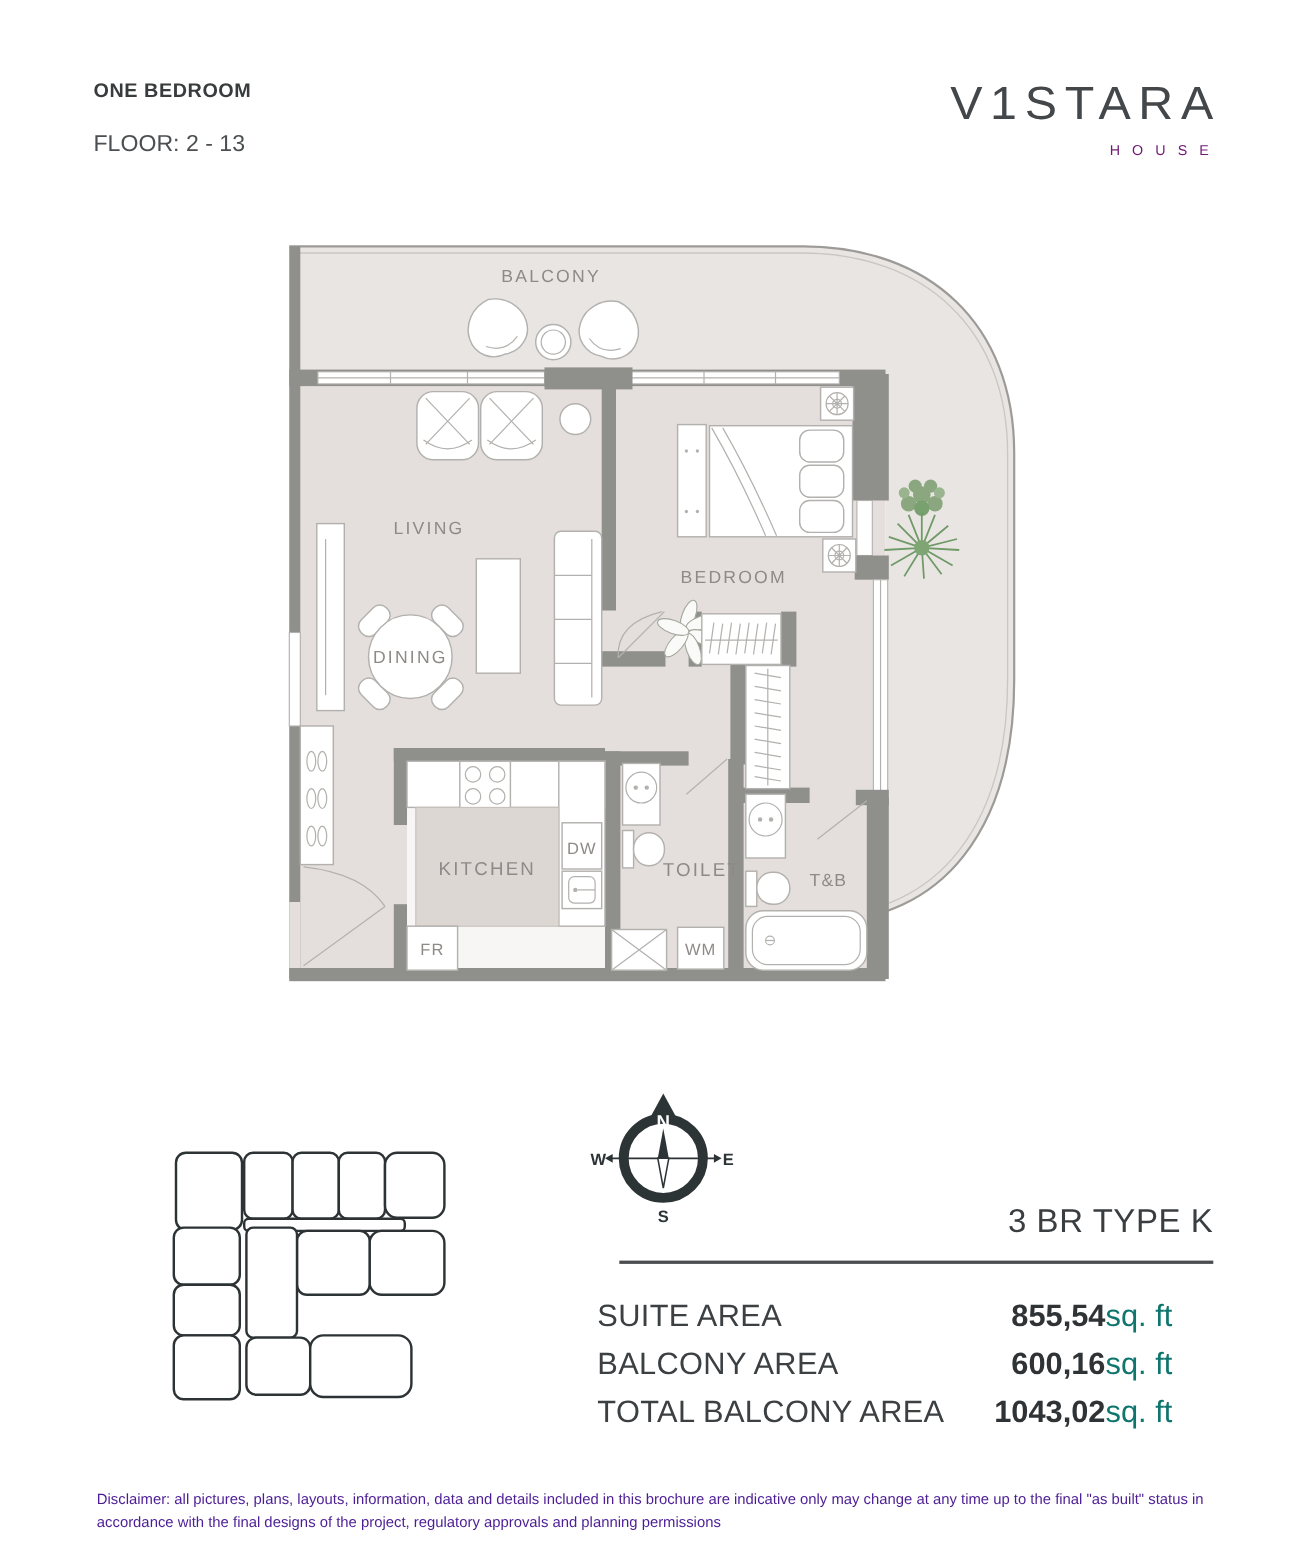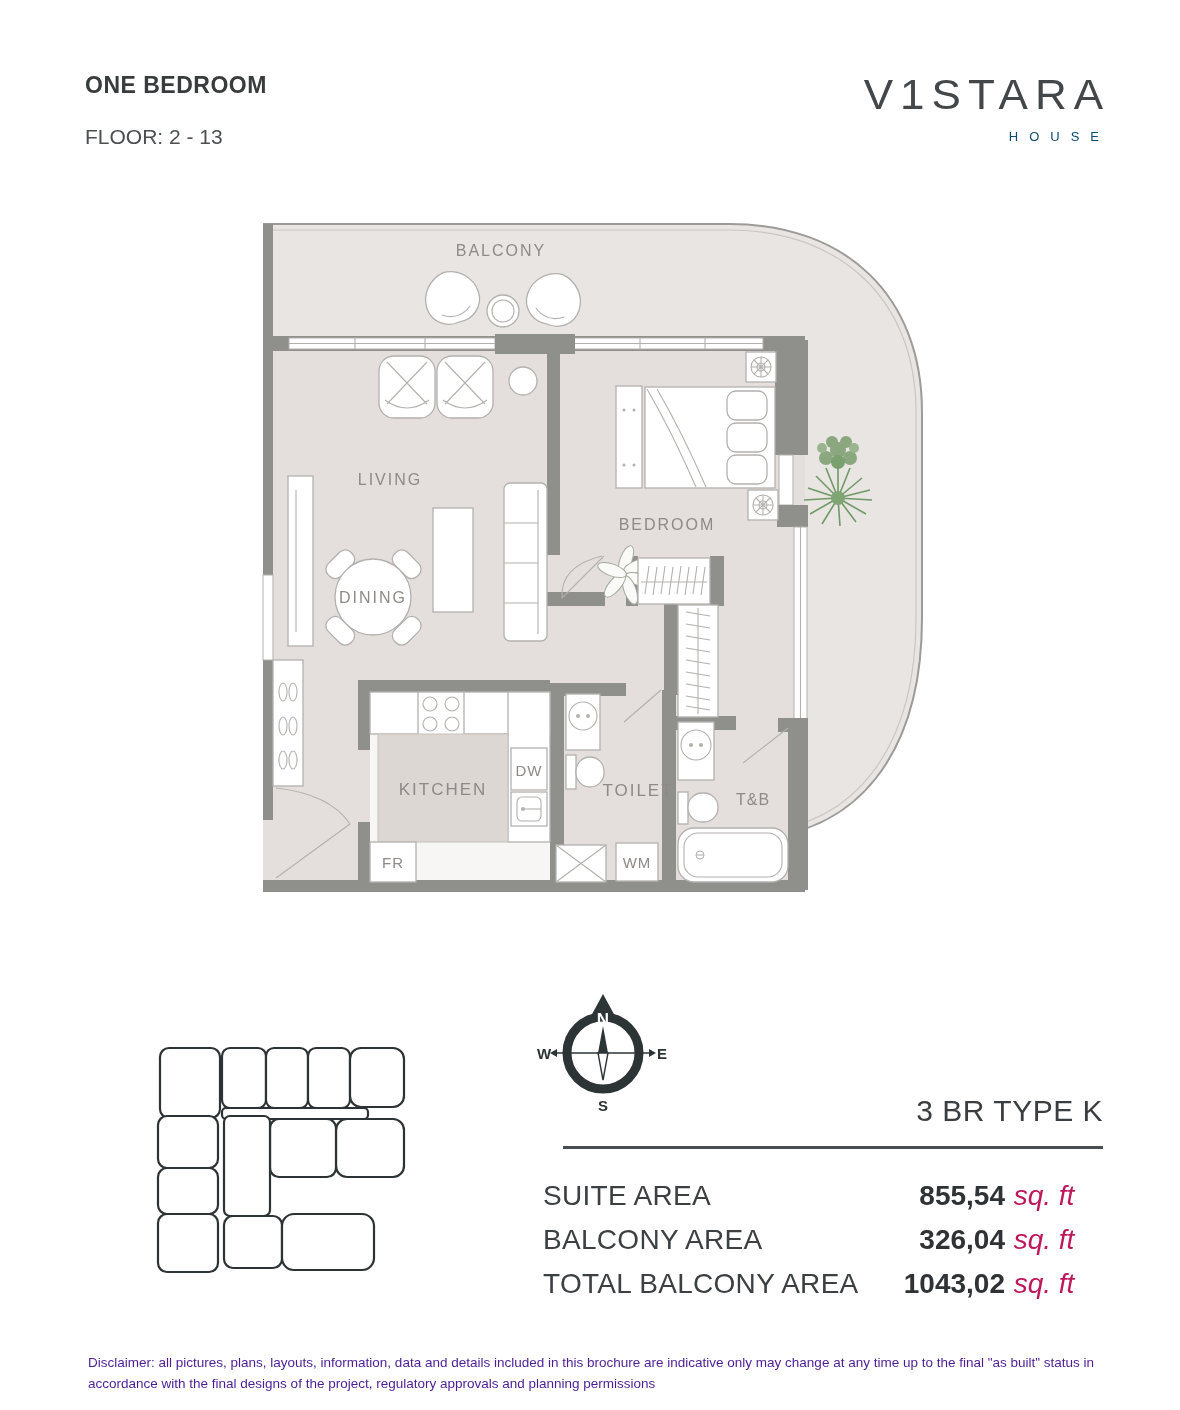--- a/index.html
+++ b/index.html
@@ -1,35 +1,35 @@
 <!DOCTYPE html>
 <html><head>
 <meta charset="utf-8">
 <style>
   html,body{margin:0;padding:0;background:#ffffff;}
   .page{position:relative;width:1180px;height:1410px;background:#fff;overflow:hidden;
         font-family:"Liberation Sans", sans-serif;}
   
   .hdr-left{position:absolute;left:85px;top:72px;}
-  .hdr-title{font-size:23px;font-weight:bold;color:#383c3d;letter-spacing:.5px;}
+  .hdr-title{font-size:18px;font-weight:bold;color:#383c3d;letter-spacing:.5px;}
   .hdr-sub{font-size:21px;color:#4c4f51;margin-top:26px;}
   .logo{position:absolute;left:830px;top:70px;width:280px;text-align:right;color:#43474a;}
   .logo-main{font-size:44px;font-weight:300;letter-spacing:7px;transform:scaleY(.96);}
-  .logo-sub{font-size:13px;letter-spacing:11px;margin-top:9px;color:#0c4a6e;}
+  .logo-sub{font-size:13px;letter-spacing:11px;margin-top:9px;color:#701a75;}
   
   .plan{position:absolute;left:0;top:0;}
   
   .type-title{position:absolute;left:700px;top:1094px;width:403px;text-align:right;
               font-size:30px;color:#3a3e40;letter-spacing:.5px;}
   .rule{position:absolute;left:563px;top:1146px;width:540px;height:3px;background:#4a4e50;}
   .area-table{position:absolute;left:543px;top:1180px;width:540px;font-size:28px;color:#3c4042;}
   .area-row{display:flex;align-items:baseline;margin-bottom:12px;}
   .area-label{flex:1 1 auto;letter-spacing:.3px;}
   .area-value{width:120px;text-align:right;font-weight:bold;color:#2f3335;}
-  .area-unit{width:78px;text-align:center;color:#be185d;font-style:italic;}
+  .area-unit{width:78px;text-align:left;color:#0f766e;}
   .disclaimer{position:absolute;left:88px;top:1338px;width:1055px;font-size:13.5px;
               line-height:21px;color:#4c1d95;}
   text{font-family:"Liberation Sans", sans-serif;}
   .roomlbl{fill:#8d8a87;letter-spacing:2px;}
   .smlbl{fill:#8d8a87;letter-spacing:1px;}
   .furn{fill:#ffffff;stroke:#b3b1ae;stroke-width:1.3;}
   .furnln{fill:none;stroke:#b3b1ae;stroke-width:1.1;}
   .wall{fill:#8f8f8c;}
   .win{fill:#ffffff;stroke:#b3b1ae;stroke-width:1;}
   .kp{fill:#ffffff;stroke:#2d3335;stroke-width:2.2;}
@@ -311,21 +311,21 @@
   <div class="type-title">3 BR TYPE K</div>
   <div class="rule"></div>
   <div class="area-table">
     <div class="area-row">
       <div class="area-label">SUITE AREA</div>
       <div class="area-value">855,54</div>
       <div class="area-unit">sq. ft</div>
     </div>
     <div class="area-row">
       <div class="area-label">BALCONY AREA</div>
-      <div class="area-value">326,04</div>
+      <div class="area-value">600,16</div>
       <div class="area-unit">sq. ft</div>
     </div>
     <div class="area-row">
       <div class="area-label">TOTAL BALCONY AREA</div>
       <div class="area-value">1043,02</div>
       <div class="area-unit">sq. ft</div>
     </div>
   </div>
 
   <p class="disclaimer">Disclaimer: all pictures, plans, layouts, information, data and details included in this brochure are indicative only may change at any time up to the final "as built" status in accordance with the final designs of the project, regulatory approvals and planning permissions</p>

